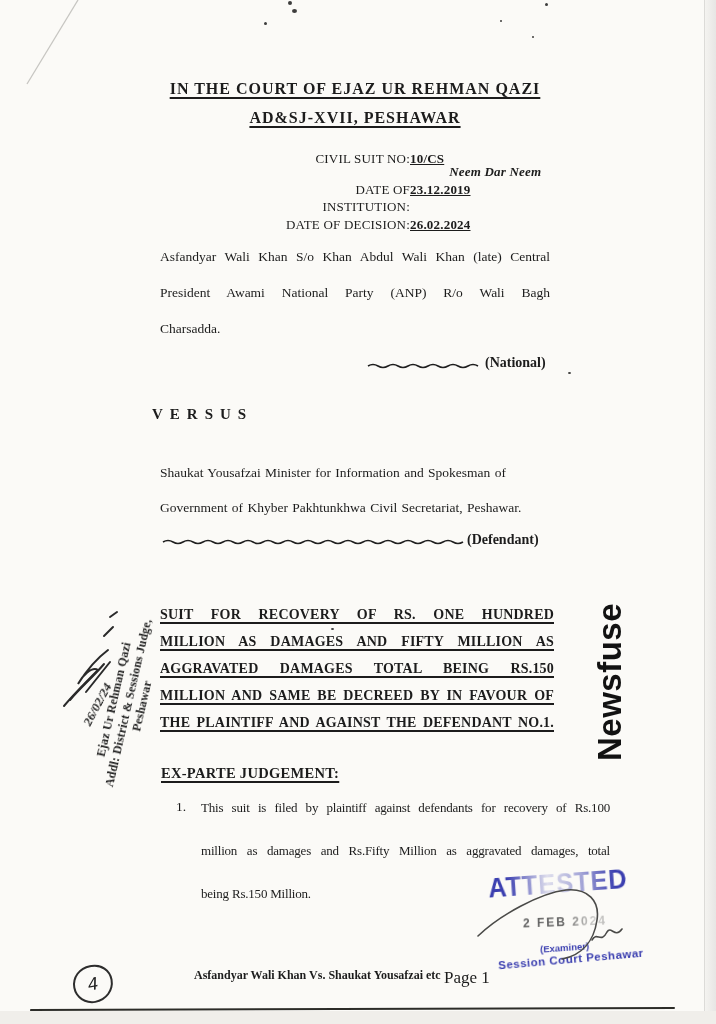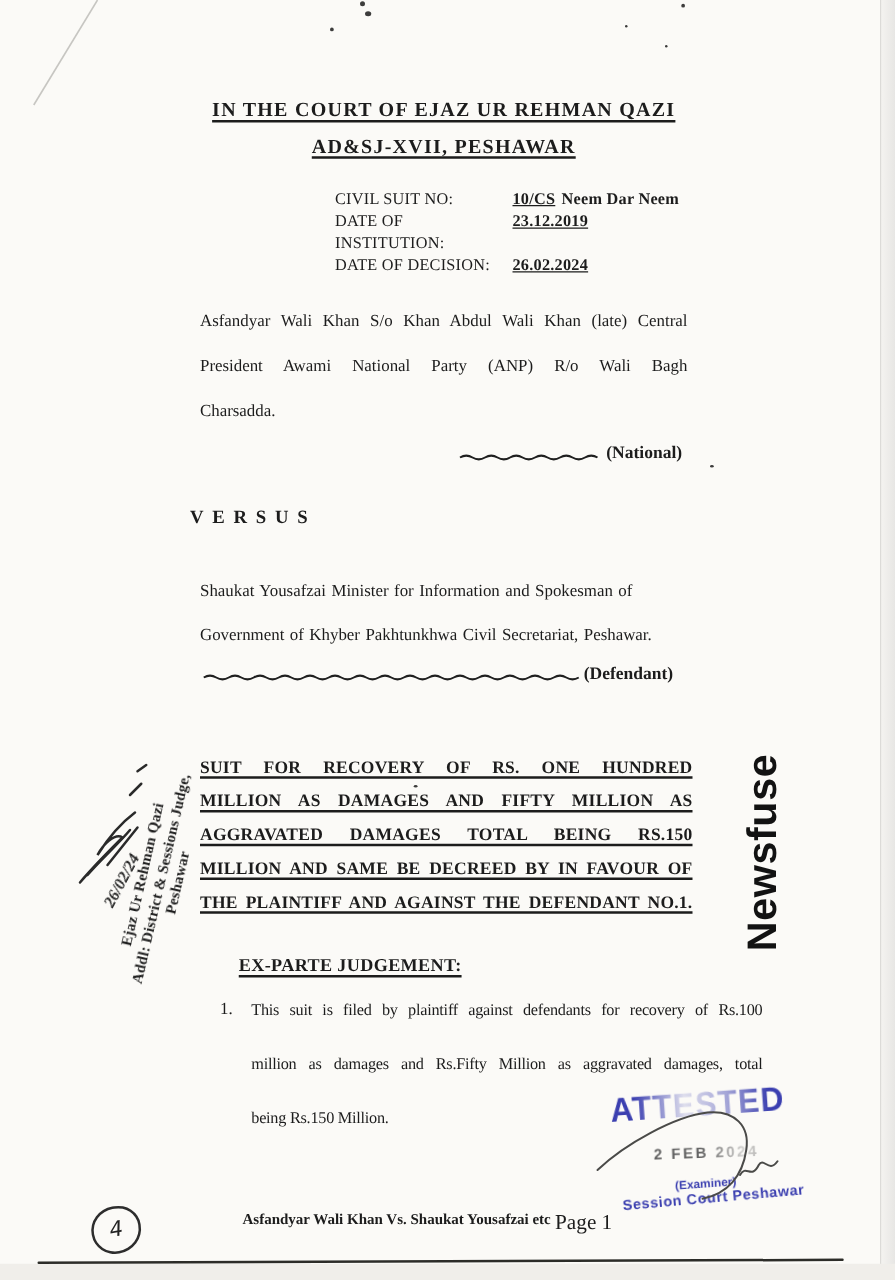--- a/index.html
+++ b/index.html
@@ -7,36 +7,36 @@
     position:relative;width:716px;height:1024px;overflow:hidden;
     background:#fbfaf7;font-family:"Liberation Serif",serif;color:#1c1c1c;
   }
   .abs{position:absolute;}
   
   .header{left:130px;top:74px;width:450px;text-align:center;font-weight:bold;
           font-size:16px;letter-spacing:1px;line-height:29px;}
   .header .hl{text-decoration:underline;text-decoration-thickness:2px;text-underline-offset:3px;}
   
   .case-info{left:268px;top:150px;font-size:13px;line-height:17.5px;letter-spacing:.2px;}
-  .ci-row{display:flex;}
+  .ci-row{display:flex;text-align:right;}
   .ci-label{width:142px;}
   .ci-value{font-weight:bold;text-decoration:underline;}
-  .ci-italic{font-weight:bold;margin-left:5px;}
+  .ci-italic{font-weight:bold;font-style:italic;margin-left:5px;margin-top:13px;}
   
   .para{left:160px;width:390px;font-size:13.5px;}
   .plaintiff-para{top:239px;line-height:36px;}
   .defendant-para{top:455px;line-height:35px;word-spacing:1px;}
   .jline{text-align:justify;text-align-last:justify;}
   .sign-label{font-weight:bold;font-size:14px;}
   .versus{left:152px;top:406px;width:400px;text-align:left;font-weight:bold;
           font-size:15px;letter-spacing:7px;}
   .suit-title{left:160px;top:601px;width:394px;font-size:14px;font-weight:bold;line-height:27px;}
   .suit-title .jline{text-decoration:underline;text-decoration-thickness:1.5px;text-underline-offset:3px;letter-spacing:.2px;}
   .exparte{left:161px;top:765px;font-size:14.5px;font-weight:bold;text-decoration:underline;
-           text-decoration-thickness:1.5px;text-underline-offset:3px;letter-spacing:.3px;margin-left:30px;}
+           text-decoration-thickness:1.5px;text-underline-offset:3px;letter-spacing:.3px;}
   .p1-num{left:176px;top:799px;font-size:13.5px;}
   .p1-text{left:201px;top:786px;width:409px;font-size:13px;line-height:43px;letter-spacing:-.2px;}
   
   .footer-title{left:163px;top:968px;font-size:12px;font-weight:bold;margin-left:31px;}
   .footer-page{left:444px;top:968px;font-size:17px;}
   .circled-num{left:73px;top:965px;width:36px;height:34px;border:2px solid #2d2d2d;
                border-radius:50% 46% 52% 48%;transform:rotate(-10deg);
                font-family:"DejaVu Sans",sans-serif;font-size:17px;font-style:italic;
                display:flex;align-items:center;justify-content:center;color:#222;}
   

